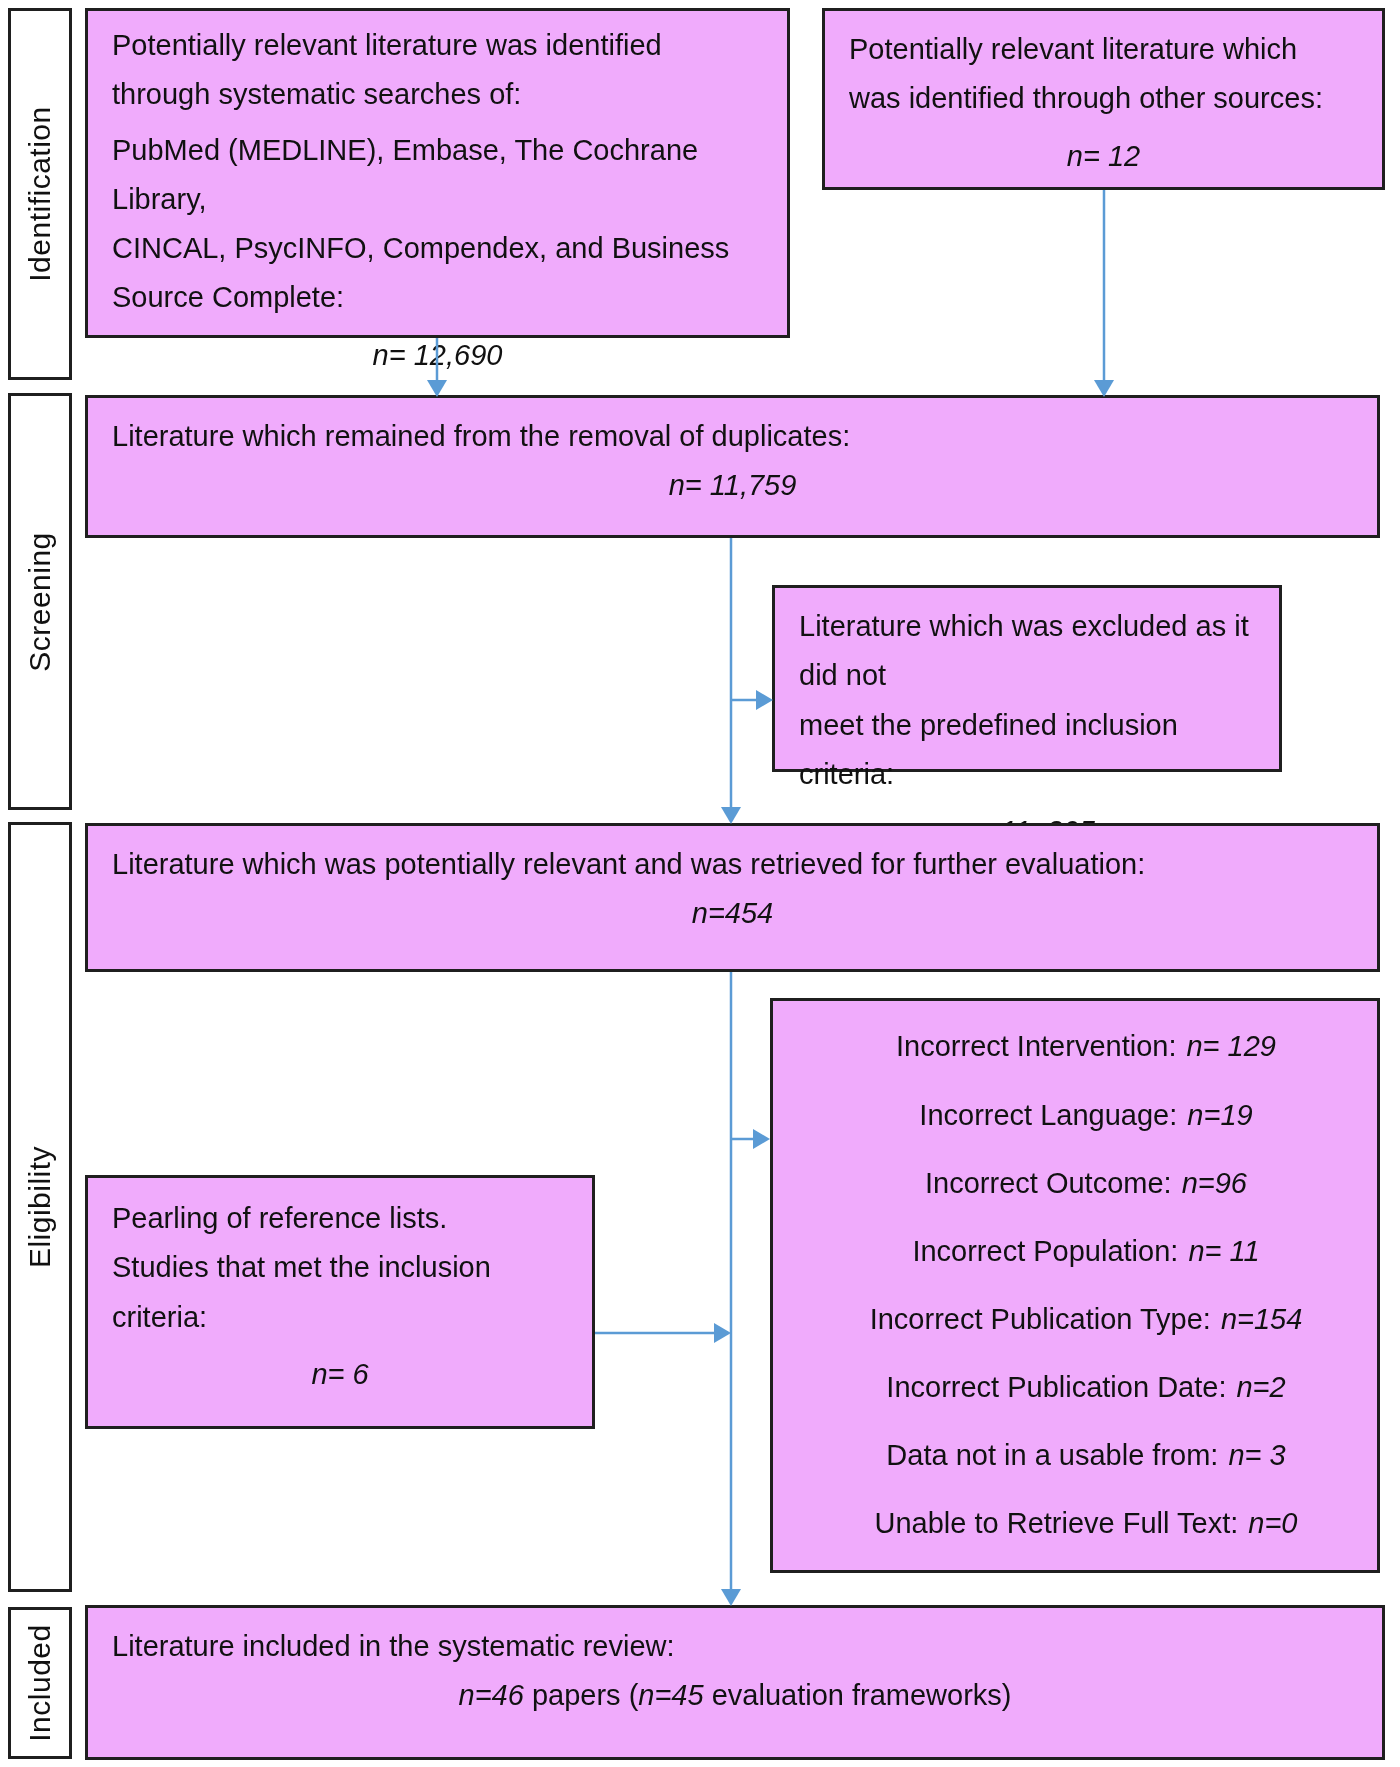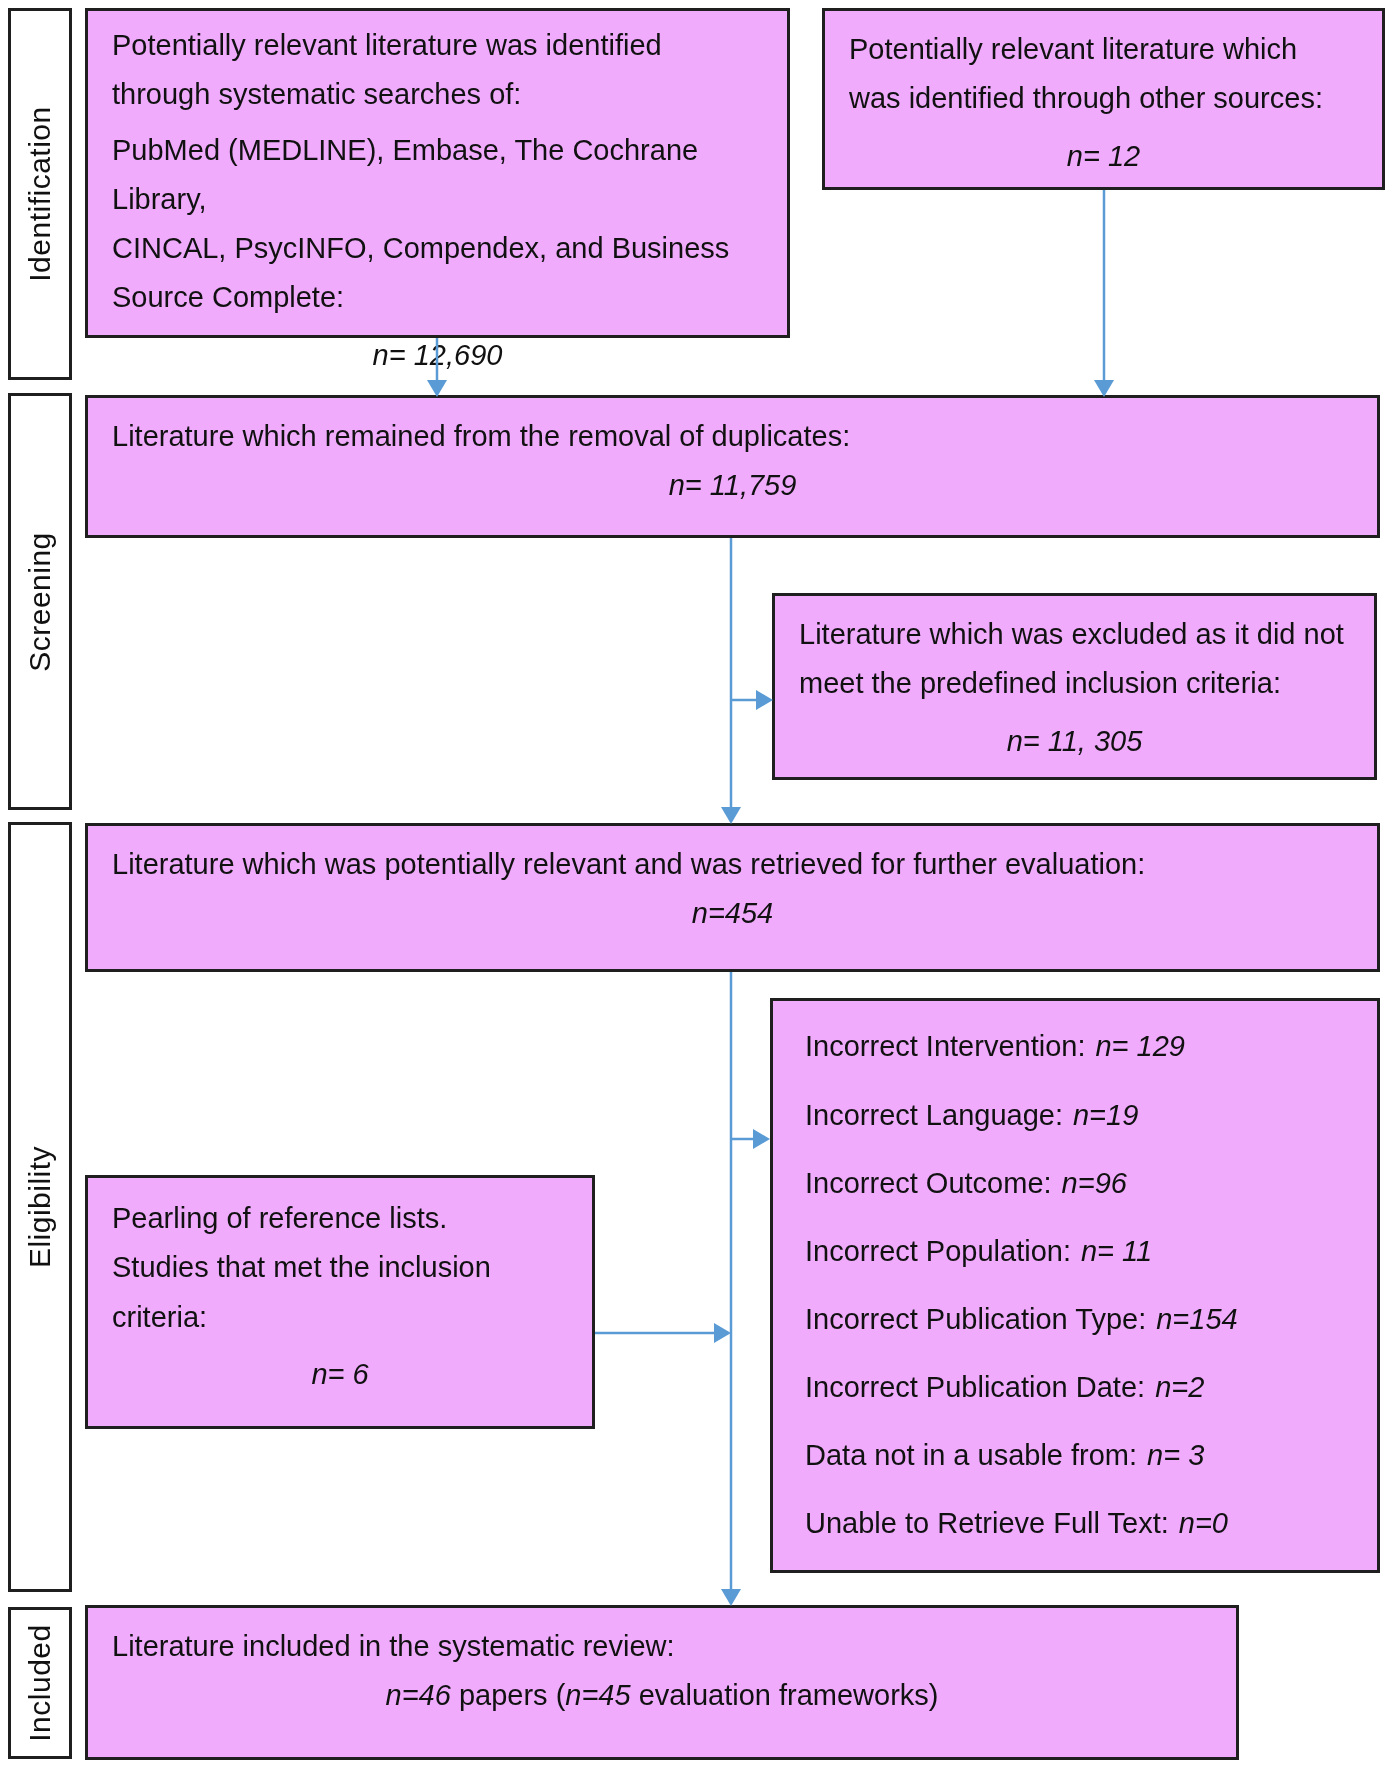--- a/index.html
+++ b/index.html
@@ -43,27 +43,27 @@
     transform: rotate(-90deg);
     white-space: nowrap;
     font-size: 30px;
     letter-spacing: 0.5px;
     line-height: 1;
   }
   
   #box-identified { left: 85px; top: 8px;    width: 705px;  height: 330px; }
   #box-other      { left: 822px; top: 8px;   width: 563px;  height: 182px; padding-top: 14px; }
   #box-dedup      { left: 85px; top: 395px;  width: 1295px; height: 143px; padding-top: 14px; }
-  #box-excluded   { left: 772px; top: 585px; width: 605px;  height: 187px; padding-top: 14px; margin-top: 8px; }
+  #box-excluded   { left: 772px; top: 585px; width: 510px;  height: 187px; padding-top: 14px; }
   #box-retrieved  { left: 85px; top: 823px;  width: 1295px; height: 149px; padding-top: 14px; }
   #box-reasons    { left: 770px; top: 998px; width: 610px;  height: 575px;
                     display: flex; flex-direction: column; justify-content: space-around;
-                    padding: 12px 10px 12px 32px; }
+                    padding: 12px 10px 12px 32px; align-items: center; }
   #box-pearling   { left: 85px; top: 1175px; width: 510px;  height: 254px; padding-top: 16px; }
-  #box-included   { left: 85px; top: 1605px; width: 1154px; height: 155px; padding-top: 14px; }
+  #box-included   { left: 85px; top: 1605px; width: 1300px; height: 155px; padding-top: 14px; }
 
   #sb-identification { top: 8px;    height: 372px; }
   #sb-screening      { top: 393px;  height: 417px; }
   #sb-eligibility    { top: 822px;  height: 770px; }
   #sb-included       { top: 1607px; height: 152px; }
 
   .mb6  { margin-bottom: 6px; }
   .mt8  { margin-top: 8px; }
   .mt12 { }
   .reason { white-space: nowrap; }

